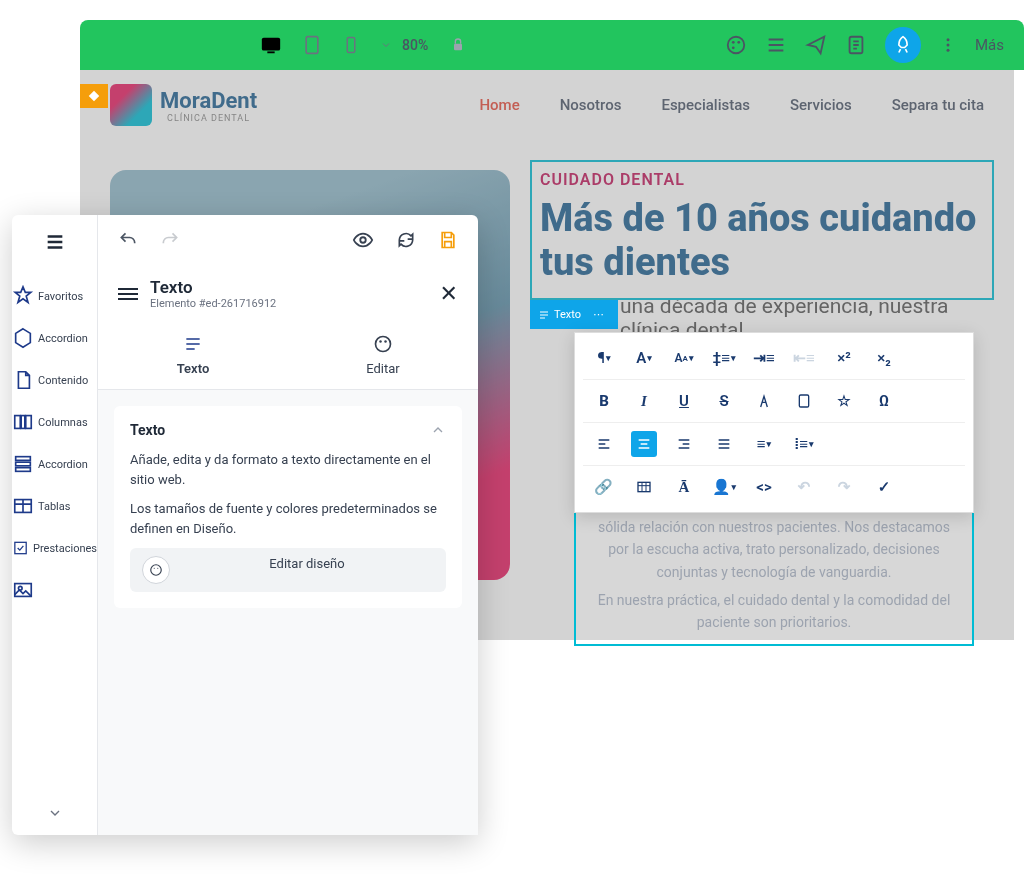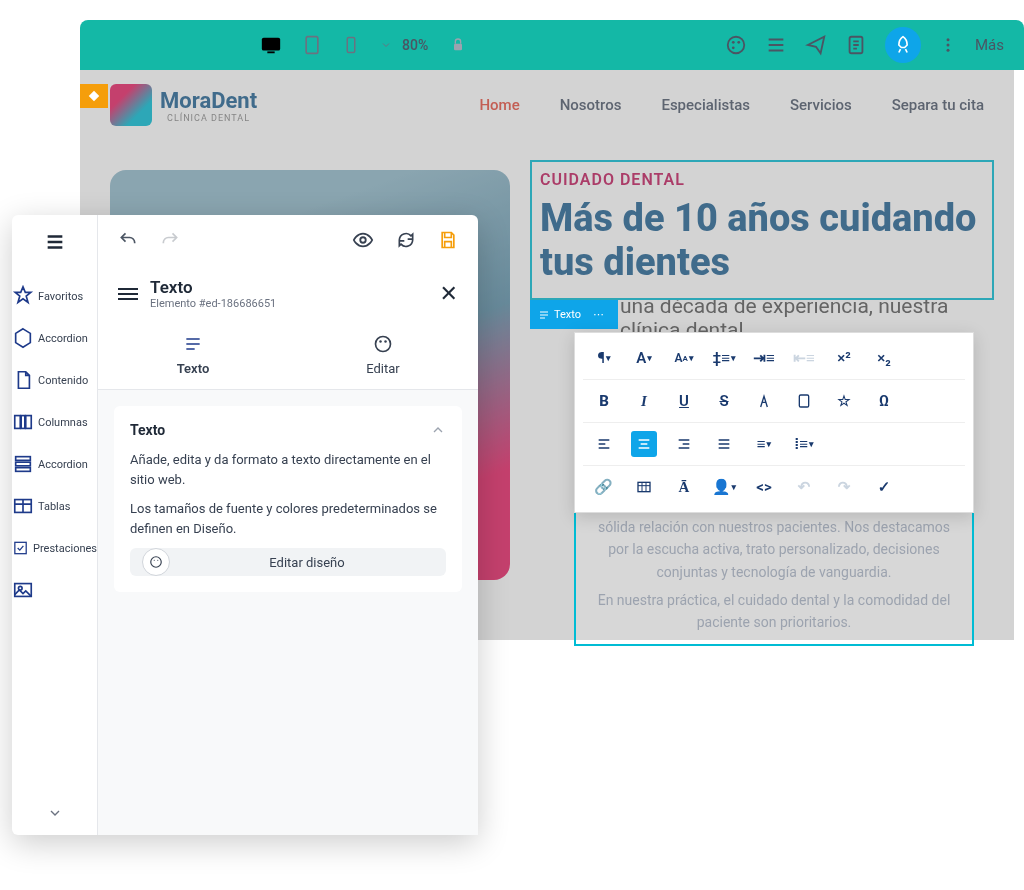--- a/index.html
+++ b/index.html
@@ -1,19 +1,19 @@
 <!DOCTYPE html>
 <html><head>
 <meta charset="utf-8">
 <style>
 * { box-sizing: border-box; margin: 0; padding: 0; font-family: -apple-system, BlinkMacSystemFont, "Segoe UI", Roboto, sans-serif; }
 body { background: #fff; width: 1024px; height: 890px; position: relative; overflow: hidden; }
 
 
-.top-toolbar { position: absolute; top: 20px; left: 80px; right: 0; height: 50px; background: #14b8a6; display: flex; align-items: center; padding: 0 20px; border-radius: 8px 8px 0 0; text-align: right; }
+.top-toolbar { position: absolute; top: 20px; left: 80px; right: 0; height: 50px; background: #22c55e; display: flex; align-items: center; padding: 0 20px; border-radius: 8px 8px 0 0; text-align: right; }
 .device-icons { display: flex; gap: 20px; margin-left: 160px; align-items: center; }
 .device-icons svg { fill: #6b7280; cursor: pointer; }
 .device-icons .active { fill: #2563eb; }
 .zoom-group { display: flex; align-items: center; gap: 10px; margin-left: 20px; color: #4b5563; font-size: 14px; font-weight: 500; }
 .right-tools { margin-left: auto; display: flex; align-items: center; gap: 18px; }
 .right-tools svg { fill: #4b5563; cursor: pointer; }
 .rocket-btn { width: 36px; height: 36px; border-radius: 50%; background: #0ea5e9; display: flex; align-items: center; justify-content: center; }
 .rocket-btn svg { fill: #fff; }
 .mas-label { color: #4b5563; font-size: 15px; }
 
@@ -72,21 +72,21 @@
 .editor-tabs { display: flex; border-bottom: 1px solid #e5e7eb; }
 .editor-tab { flex: 1; text-align: center; padding: 12px; cursor: pointer; }
 .editor-tab svg { display: block; margin: 0 auto 4px; }
 .editor-tab span { font-size: 13px; color: #374151; }
 .editor-tab.active span { font-weight: 600; }
 .editor-body { padding: 16px; background: #f8f9fa; flex: 1; }
 .card { background: #fff; border-radius: 6px; padding: 16px; }
 .card-header { display: flex; justify-content: space-between; align-items: center; margin-bottom: 12px; }
 .card-title { font-size: 14px; font-weight: 700; color: #1f2937; }
 .card-text { font-size: 13px; color: #374151; line-height: 1.5; margin-bottom: 10px; }
-.edit-design-btn { display: flex; align-items: center; gap: 10px; background: #f1f3f5; border-radius: 6px; padding: 0 12px; cursor: pointer; justify-content: center; margin-top: 8px; }
+.edit-design-btn { display: flex; align-items: flex-start; gap: 10px; background: #f1f3f5; border-radius: 6px; padding: 8px 12px; cursor: pointer; justify-content: center; margin-top: 8px; }
 .edit-design-btn .icon-wrap { width: 28px; height: 28px; border-radius: 50%; border: 1px solid #d1d5db; display: flex; align-items: center; justify-content: center; background: #fff; }
 .edit-design-btn span { font-size: 13px; color: #374151; flex: 1; text-align: center; }
 </style>
 </head>
 <body>
 
 <div class="top-toolbar">
   <div class="device-icons">
     <svg class="active" width="22" height="22" viewBox="0 0 24 24">
         <rect x="2" y="4" width="20" height="14" rx="2" fill="currentColor"></rect>
@@ -346,21 +346,21 @@
         </svg>
     </div>
     <div class="editor-header">
       <div class="drag-handle">
           <div></div>
           <div></div>
           <div></div>
         </div>
       <div>
         <div class="editor-title">Texto</div>
-        <div class="editor-subtitle">Elemento #ed-186686651</div>
+        <div class="editor-subtitle">Elemento #ed-261716912</div>
       </div>
       <div class="close-x">✕</div>
     </div>
     <div class="editor-tabs">
       <div class="editor-tab active">
         <svg width="20" height="20" viewBox="0 0 24 24">
             <path d="M4 6h16M4 12h16M4 18h10" stroke="#1e3a8a" stroke-width="2"></path>
           </svg>
         <span>Texto</span>
       </div>

